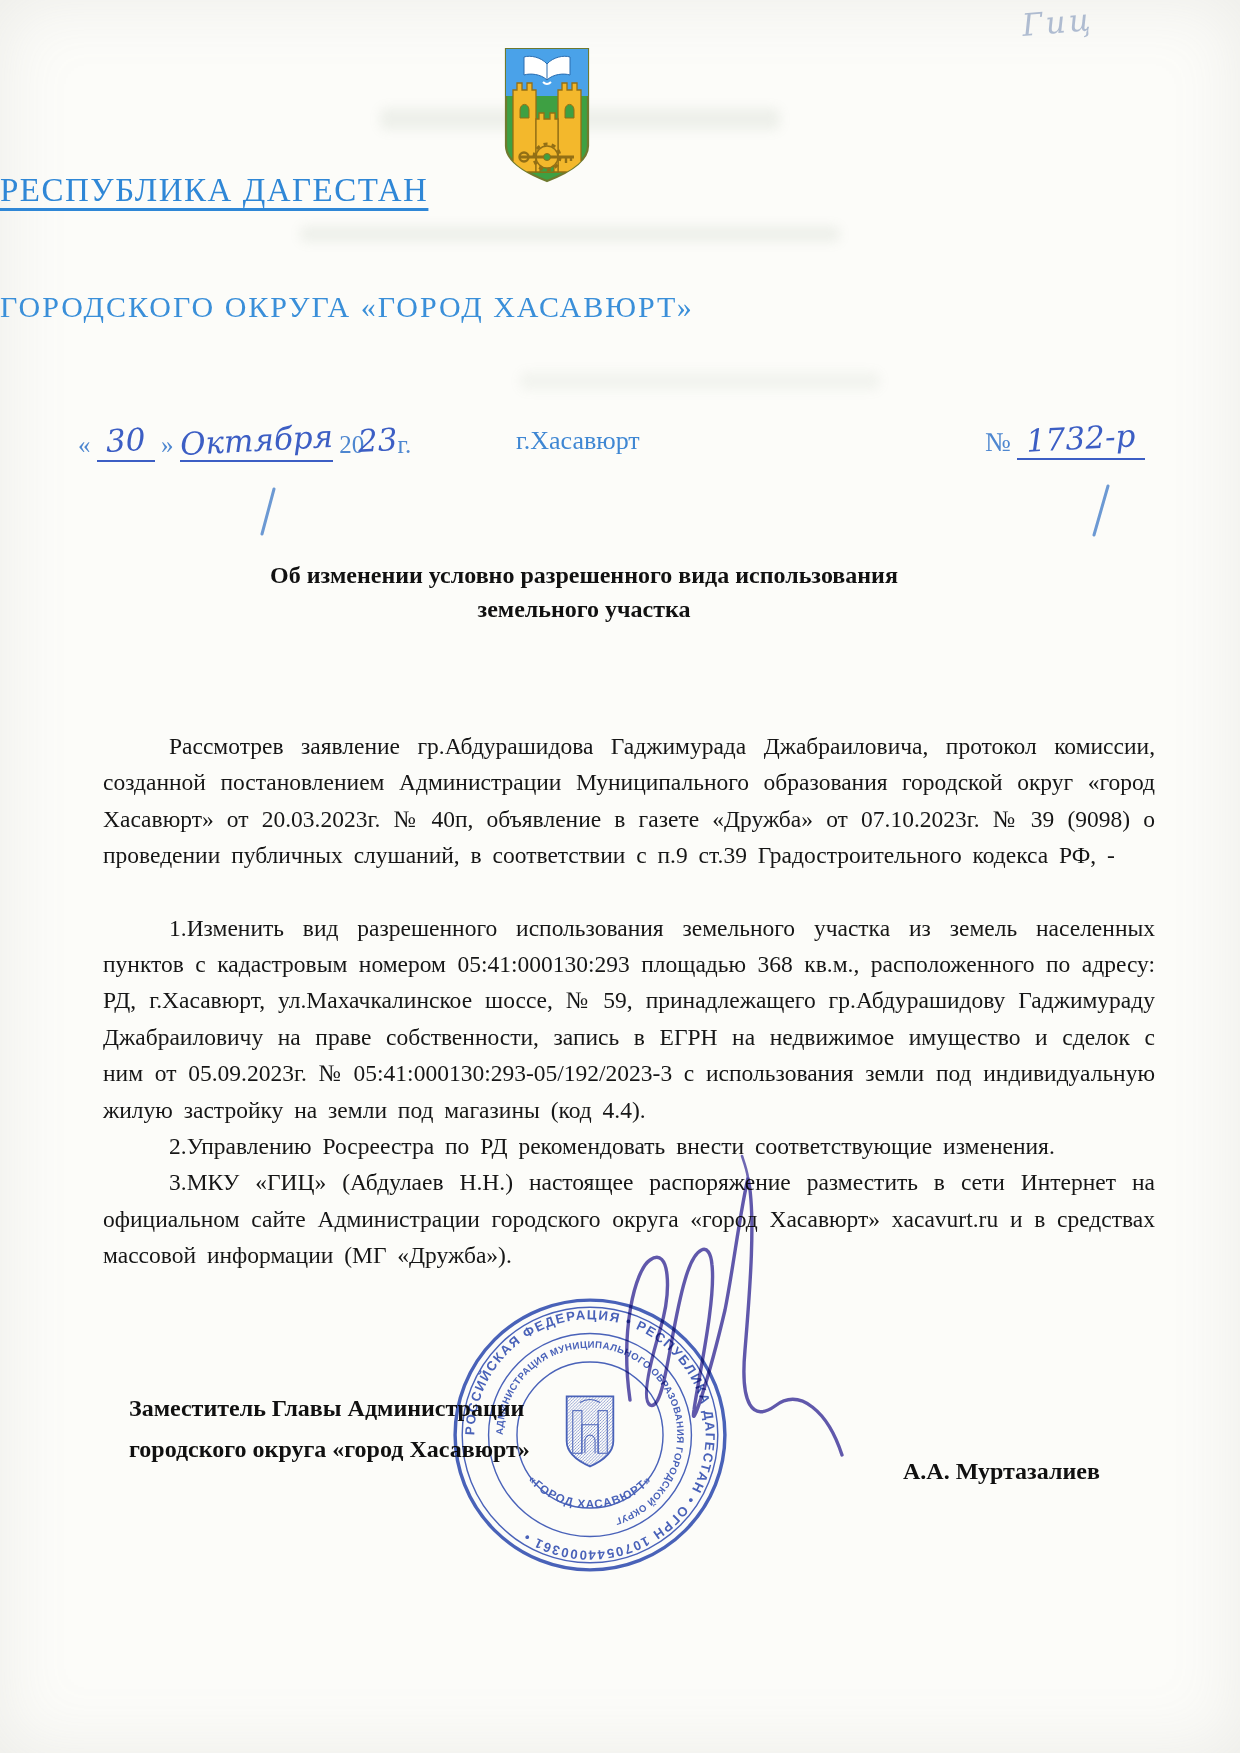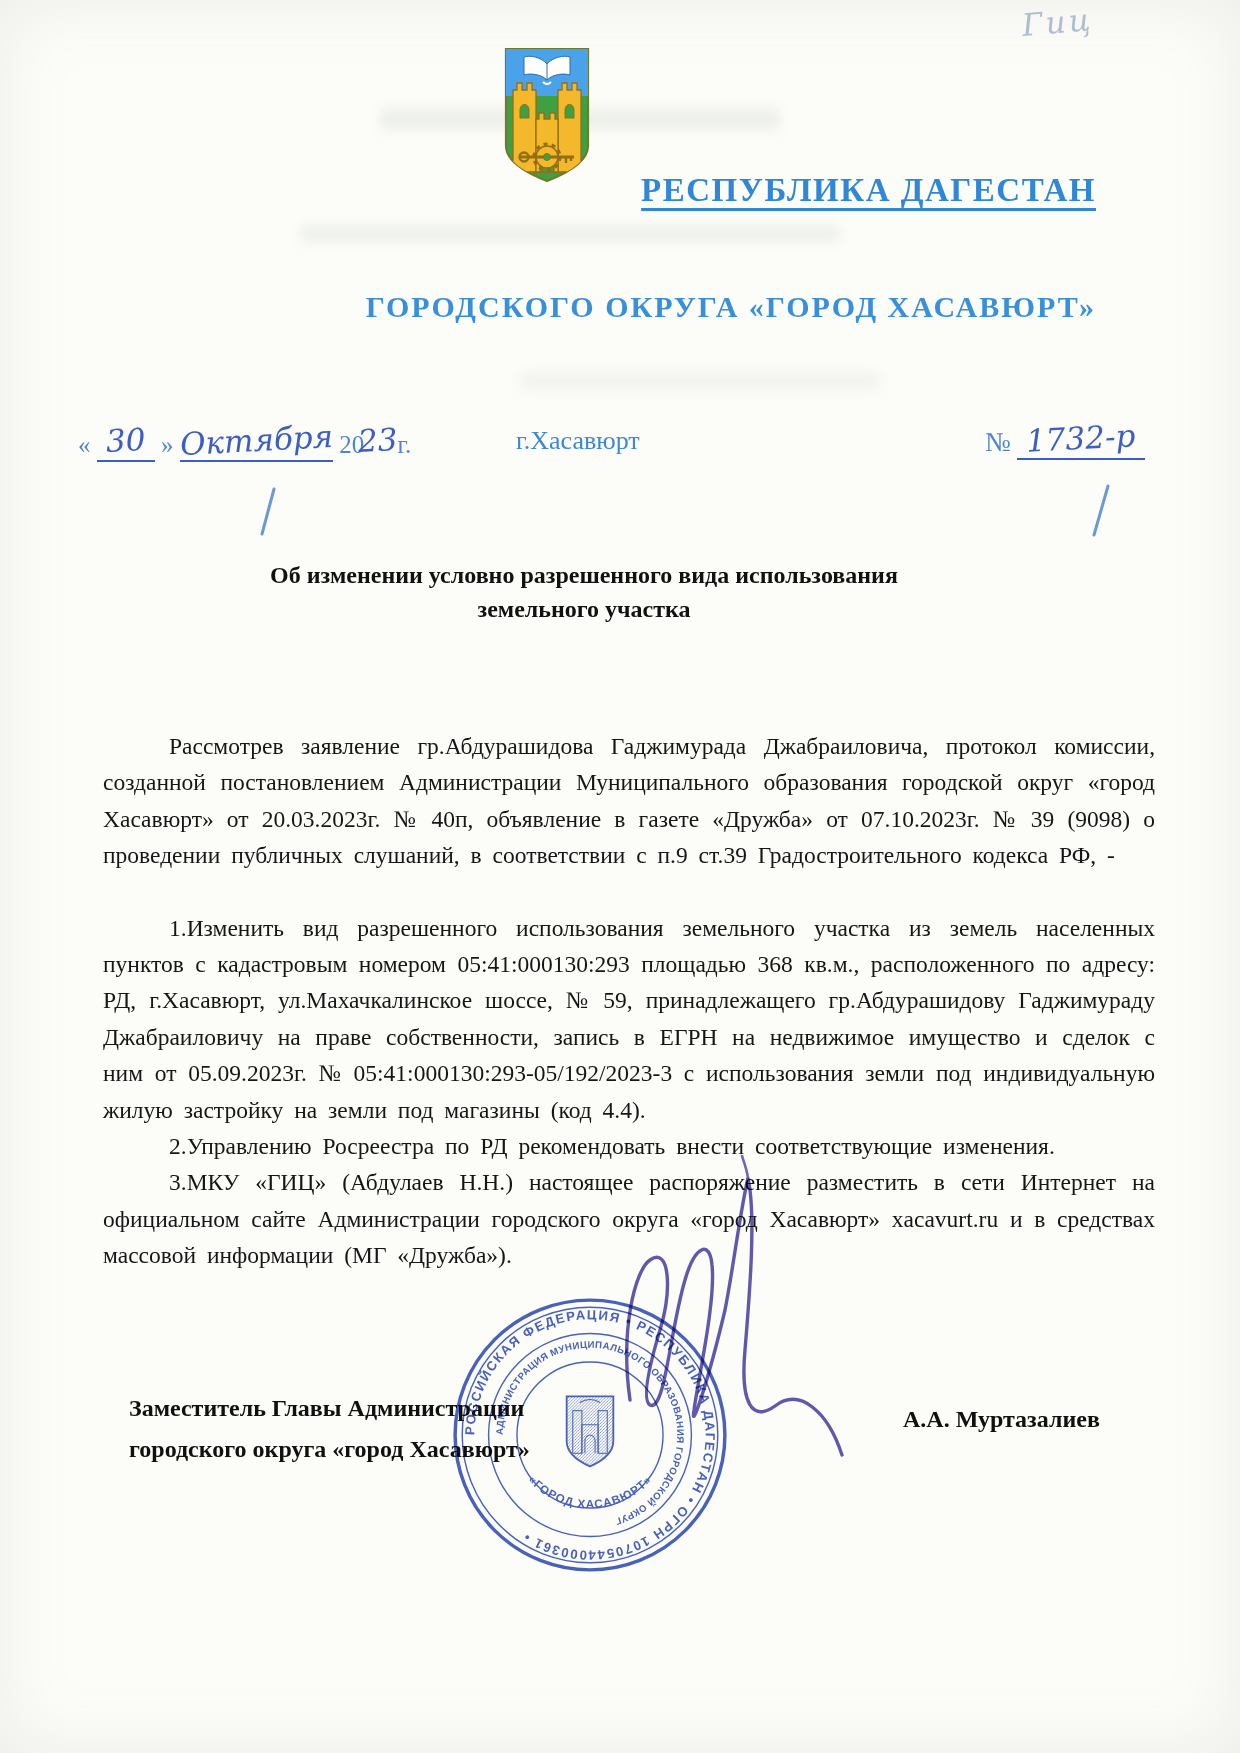--- a/index.html
+++ b/index.html
@@ -19,21 +19,21 @@
 
   .corner-note{
     position:absolute; left:1022px; top:4px;
     font-family:"DejaVu Serif", serif; font-style:italic;
     font-size:31px; color:rgba(115,138,178,.55);
     transform:rotate(-5deg); letter-spacing:3px;
   }
 
   .emblem{position:absolute; left:500px; top:44px; width:94px; height:142px;}
 
-  .hline{position:absolute; left:0; width:1096px; text-align:right; font-weight:bold; color:#2f87d6;}
+  .hline{position:absolute; left:0; width:1096px; text-align:left; font-weight:normal; color:#2f87d6;}
   .republic{top:172px; font-size:33px; letter-spacing:1.5px;
     text-decoration:underline; text-decoration-thickness:2.5px; text-underline-offset:7px;}
   .adm1{top:252px; font-size:30px; letter-spacing:3px; color:#3a8fd9;}
   .adm2{top:290px; font-size:30px; letter-spacing:2px; color:#3a8fd9;}
   .doctype{top:356px; font-size:36px; letter-spacing:3px; color:#3087d8;}
 
   .dateline{position:absolute; left:0; top:416px; width:1240px; height:52px; font-size:25px; color:#4e87d0;}
   .date-left{position:absolute; left:78px; top:8px; white-space:nowrap;}
   .hand{font-family:"DejaVu Serif", serif; font-style:italic; color:#3c5ec4; font-size:31px;
         position:relative; top:-2px; transform:rotate(-3deg); display:inline-block;}
@@ -49,21 +49,21 @@
   .title{position:absolute; left:0; top:558px; width:1096px; text-align:center;
     font-weight:bold; font-size:24px; line-height:34px; color:#111;padding-left:36px;}
 
   .body-text{position:absolute; left:103px; top:688px; width:1052px;
     font-size:23.5px; line-height:36.4px; text-align:justify; word-spacing:5px;}
   .body-text p{margin:0; text-indent:66px;}
   .body-text p.gap-after{margin-bottom:36px;margin-top:40px;}
 
   .sig-pos{position:absolute; left:113px; top:1388px; width:580px;
     font-weight:bold; font-size:24px; line-height:41px; color:#101010;margin-left:16px;}
-  .sig-name{position:absolute; left:903px; top:1406px; font-weight:bold; font-size:24px; color:#101010;}
+  .sig-name{position:absolute; left:903px; top:1458px; font-weight:bold; font-size:24px; color:#101010;}
 
   .stamp{position:absolute; left:448px; top:1293px; width:284px; height:284px;
     mix-blend-mode:multiply; opacity:.92; filter:blur(.3px);}
   .stamp .st{fill:none; stroke:#3a55b8;}
   .stamp text{fill:#3a55b8; font-family:"Liberation Sans", sans-serif; font-weight:bold;}
 
   .autograph{position:absolute; left:590px; top:1150px; width:320px; height:340px;
     mix-blend-mode:multiply;}
 
   .stray{position:absolute; mix-blend-mode:multiply;}

